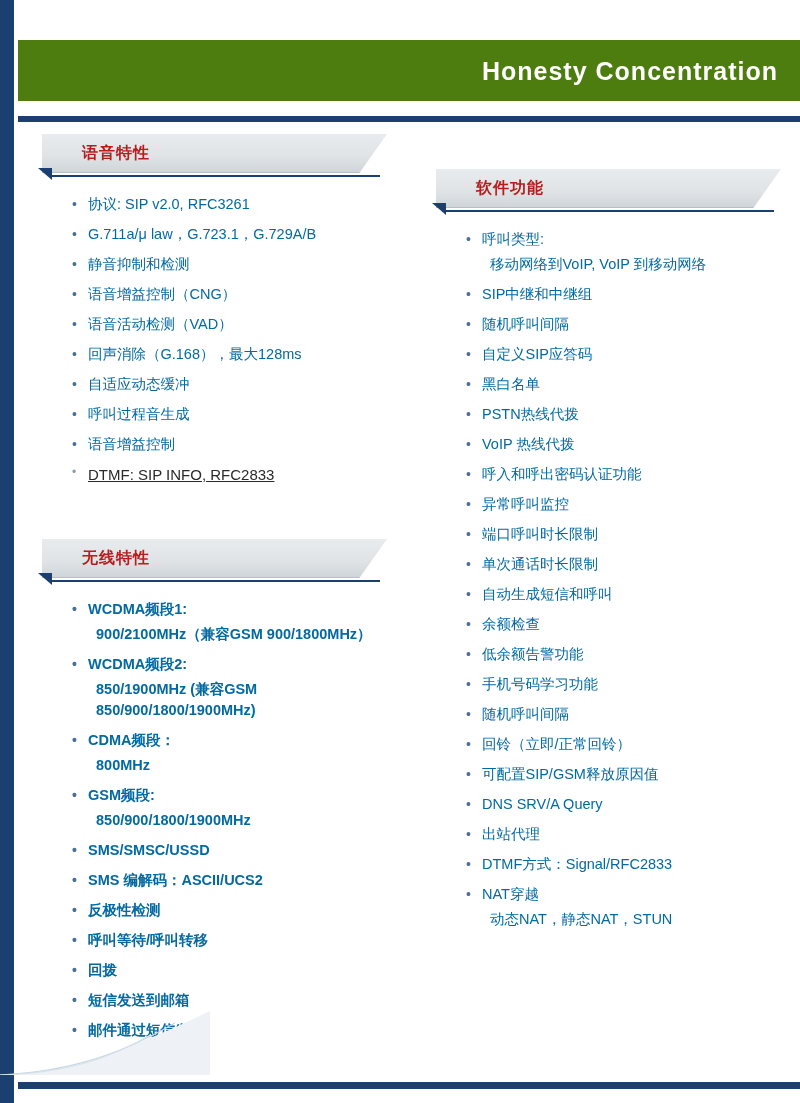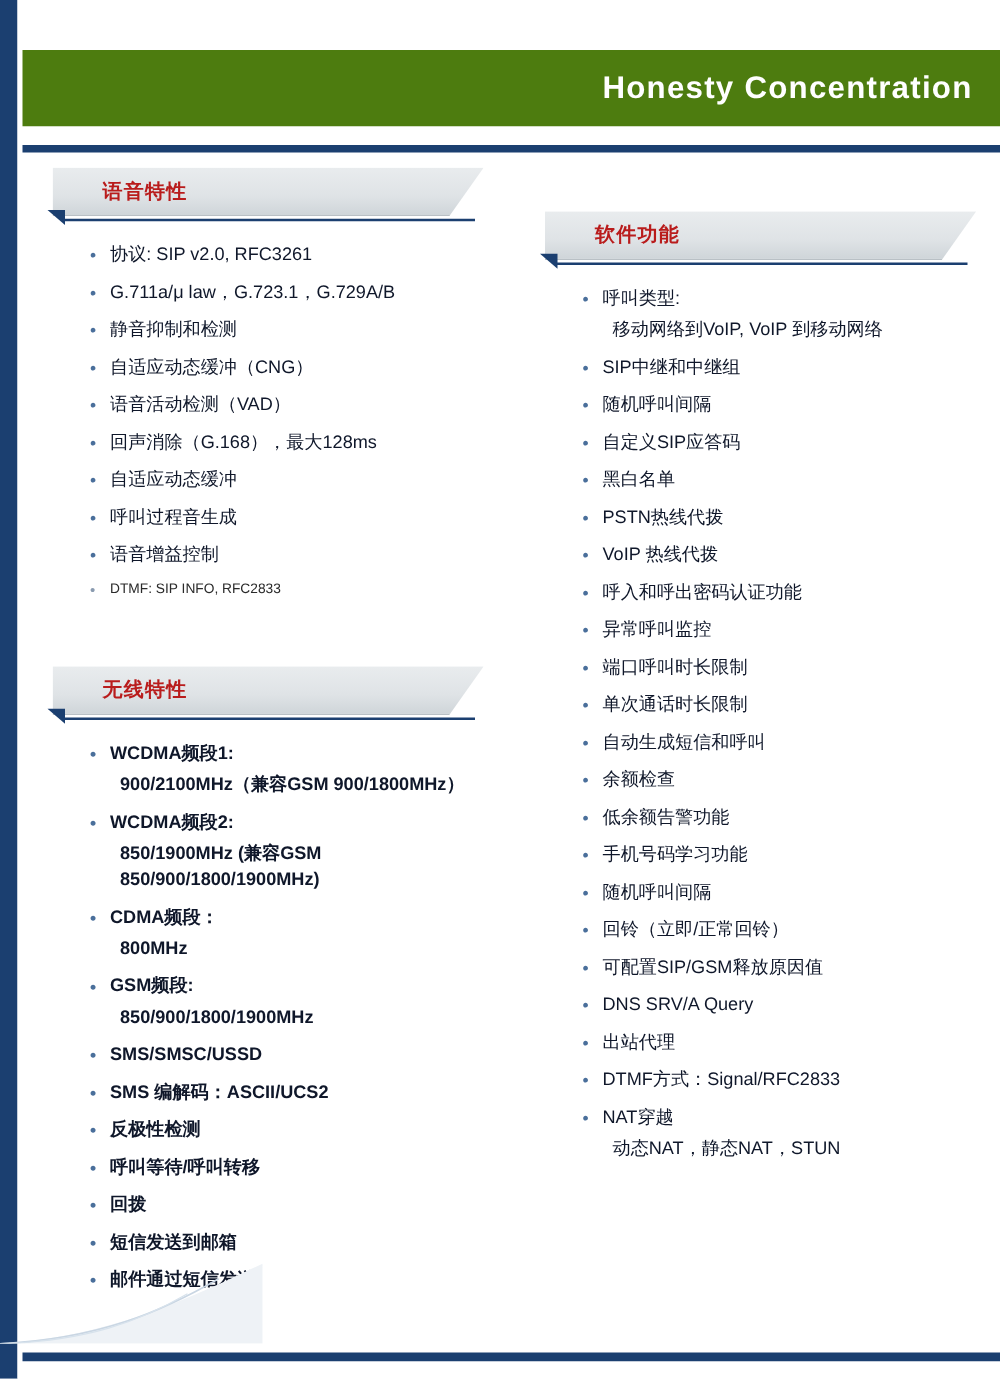--- a/index.html
+++ b/index.html
@@ -130,37 +130,38 @@
   }
 
   
   ul.bullets {
     list-style: none;
     margin: 0;
     padding: 0 0 0 30px;
   }
   ul.bullets li {
     position: relative;
-    color: #0f172a;
+    color: #0369a1;
     font-size: 14.5px;
     line-height: 1.45;
     margin-bottom: 9px;
     padding-left: 16px;
   }
   ul.bullets li::before {
     content: "\2022";
     position: absolute;
     left: 0;
     top: 0;
     color: #4a6f9b;
     font-size: 14px;
   }
   ul.bullets li.small {
-    font-size: 11px;
+    font-size: 15px;
     color: #2a2a2a;
+    text-decoration: underline;
   }
   ul.bullets li.small::before {
     color: #8a9bb0;
     font-size: 12px;
   }
   .sub-line {
     display: block;
     margin-top: 4px;
     padding-left: 8px;
   }
@@ -218,21 +219,21 @@
       <div class="banner-shape"></div>
       <div class="banner-tail"></div>
       <div class="banner-rule"></div>
       <div class="banner-text">语音特性</div>
     </div>
 
     <ul class="bullets left-spaced">
       <li>协议: SIP v2.0, RFC3261</li>
       <li>G.711a/μ law，G.723.1，G.729A/B</li>
       <li>静音抑制和检测</li>
-      <li>自适应动态缓冲（CNG）</li>
+      <li>语音增益控制（CNG）</li>
       <li>语音活动检测（VAD）</li>
       <li>回声消除（G.168），最大128ms</li>
       <li>自适应动态缓冲</li>
       <li>呼叫过程音生成</li>
       <li>语音增益控制</li>
       <li class="small">DTMF: SIP INFO, RFC2833</li>
     </ul>
 
     <div class="section-gap"></div>
 

